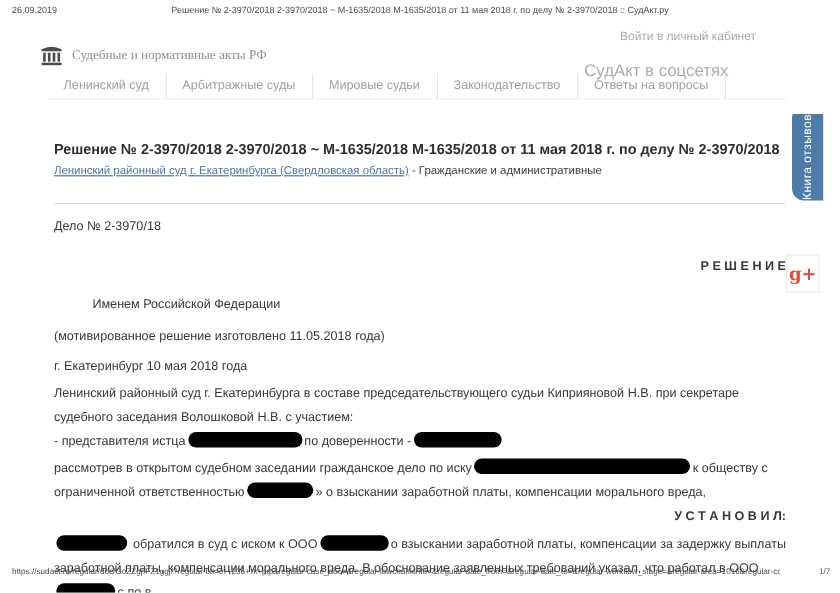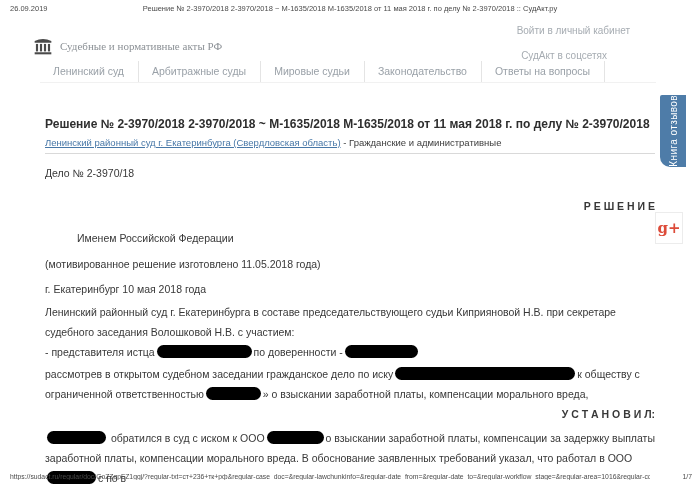--- a/index.html
+++ b/index.html
@@ -12,28 +12,28 @@
   .print-date{position:absolute;left:10px;top:0;}
   .print-title{position:absolute;left:60px;right:60px;top:0;text-align:center;white-space:nowrap;overflow:hidden;}
   .print-footer{position:absolute;bottom:11px;left:0;right:0;height:10px;font-size:6.8px;color:#4b4b4b;}
   .print-url{position:absolute;left:10px;top:0;max-width:640px;white-space:nowrap;overflow:hidden;}
   .print-page-num{position:absolute;right:8px;top:0;}
   
   .logo{position:absolute;left:33px;top:36px;display:flex;align-items:center;cursor:pointer;}
   .logo-icon{width:20px;height:20px;margin-right:7px;}
   .logo-text{font-family:"Liberation Serif",serif;font-size:11px;color:#8c9196;}
   .hdr-login{position:absolute;top:25px;right:70px;font-size:10px;color:#a6acb2;cursor:pointer;text-align:right;}
-  .hdr-social{position:absolute;top:50px;right:93px;font-size:10px;color:#a6acb2;}
+  .hdr-social{position:absolute;top:50px;right:93px;font-size:14px;color:#a6acb2;}
   
   .nav{position:absolute;top:61px;left:40px;right:44px;display:flex;border-bottom:1px solid #f1f1f1;height:21px;}
   .nav-item{font-size:10.5px;color:#9aa1a8;padding:4px 14px 4px 13px;border-right:1px solid #e4e4e4;white-space:nowrap;cursor:pointer;}
   
   .content{position:absolute;left:45px;top:117px;width:610px;}
   .doc-title{font-size:12px;font-weight:bold;color:#2e2e2e;margin:0 0 5px;line-height:15px;white-space:nowrap;}
-  .subtitle{font-size:9.5px;line-height:12px;margin:0 0 4px;color:#3c3c3c;}
+  .subtitle{font-size:9.5px;line-height:12px;margin:0 0 20px;color:#3c3c3c;}
   .court-link{color:#4777a7;text-decoration:underline;cursor:pointer;}
   .subtitle .sep{white-space:pre;}
   .rule{border:none;border-top:1px solid #d9d9d9;margin:0 0 9px;height:0;}
   .content p{margin:0;font-size:10.5px;line-height:20px;color:#383838;}
   .p-case{margin-bottom:13px !important;}
   .p-center{text-align:right;font-weight:bold;color:#222;}
   .p-resh{margin-bottom:12px !important;}
   .p-imenem{margin-bottom:6px !important;padding-left:32px;}
   .p-motiv{margin-bottom:5px !important;}
   .p-city{margin-bottom:3px !important;}

